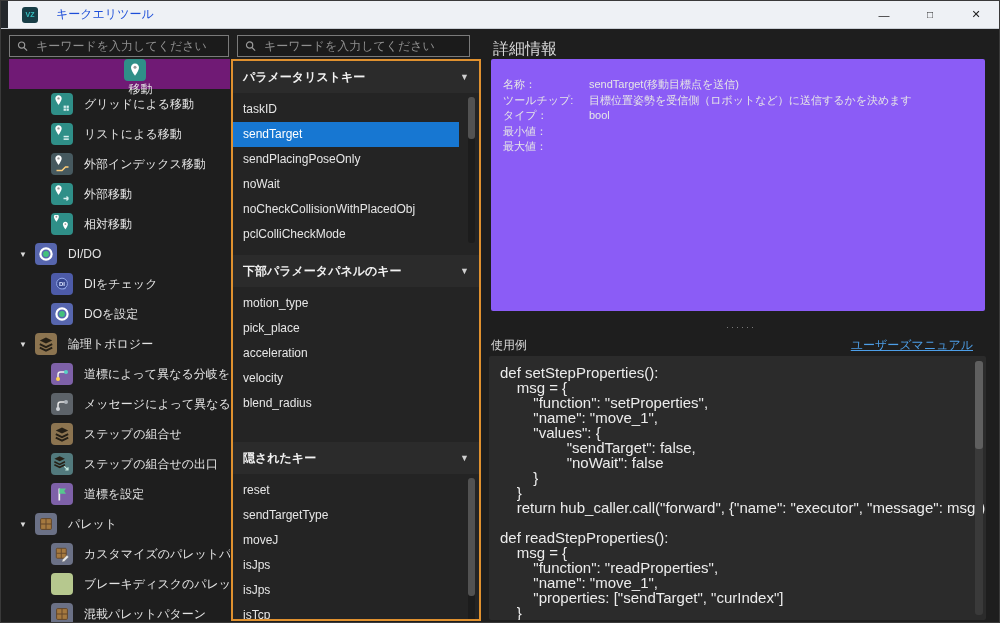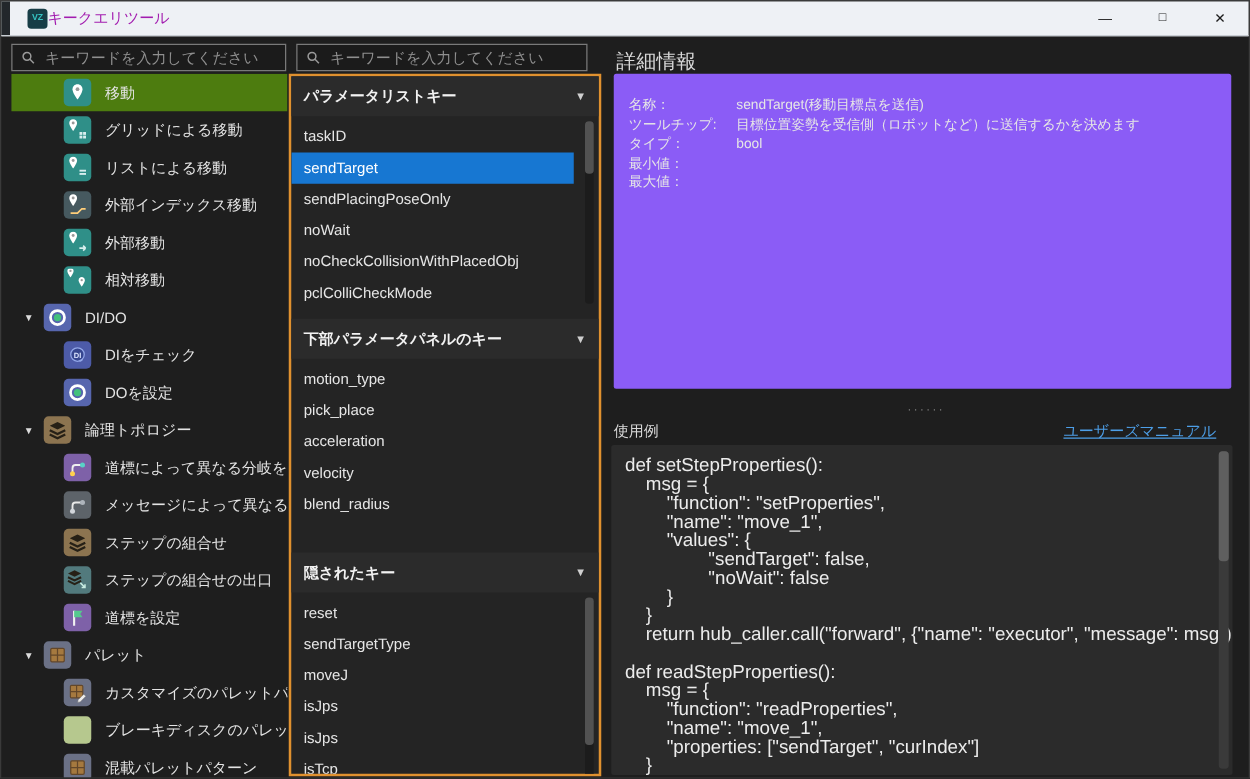--- a/index.html
+++ b/index.html
@@ -9,37 +9,37 @@
     background:#1e1e1e;border:1px solid #3a3a3a;
     font-family:"Liberation Sans","DejaVu Sans",sans-serif;
   }
   
   .titlebar{position:absolute;top:0;left:0;right:0;height:28px;background:#eef1f5;
     border-bottom:1px solid #c9ced4;display:flex;align-items:center;}
   .tb-edge{width:7px;height:100%;background:#23272b;flex:none;}
   .app-icon{width:16px;height:16px;border-radius:3px;background:#173d46;color:#35c2c2;
     font-size:7px;font-weight:bold;display:flex;align-items:center;justify-content:center;
     margin-left:14px;flex:none;}
-  .tb-title{margin-left:0;font-size:12px;color:#a21caf;}
+  .tb-title{margin-left:18px;font-size:12px;color:#1d4ed8;}
   .tb-controls{margin-left:auto;display:flex;height:100%;}
   .tb-btn{width:46px;height:100%;display:flex;align-items:center;justify-content:center;
     font-size:11px;color:#1c1c1c;cursor:default;}
   .tb-btn.max{font-size:10px;}
   
   .search-box{position:absolute;height:22px;background:#1b1b1b;border:1px solid #7a7a7a;
     display:flex;align-items:center;padding:0 7px;gap:6px;}
   .search-box input{background:transparent;border:none;outline:none;width:100%;
     color:#ddd;font-size:12px;font-family:inherit;}
   .search-box input::placeholder{color:#8f8f8f;}
   .sidebar-search{left:8px;top:34px;width:220px;}
   .keys-search{left:236px;top:34px;width:233px;}
   
   .tree{position:absolute;left:8px;top:58px;width:221px;bottom:0;overflow:hidden;}
   .tree-row{height:30px;display:flex;align-items:center;font-size:12px;color:#e4e4e4;}
-  .tree-row.selected{background:#4d7c0f;}
+  .tree-row.selected{background:#701a75;flex-direction:column;}
   .tree-row.group{padding-left:10px;}
   .tree-row.child{padding-left:42px;}
   .caret{width:16px;font-size:8px;color:#dcdcdc;flex:none;}
   .tree-icon{width:22px;height:22px;border-radius:4px;flex:none;display:flex;
     align-items:center;justify-content:center;margin-right:11px;}
   .tree-icon svg{width:18px;height:18px;display:block;}
   .tree-label{white-space:nowrap;}
   
   .keys-panel{position:absolute;left:230px;top:58px;width:250px;height:562px;
     border:2px solid var(--accent-orange,#e0912f);background:#242424;overflow:hidden;}

